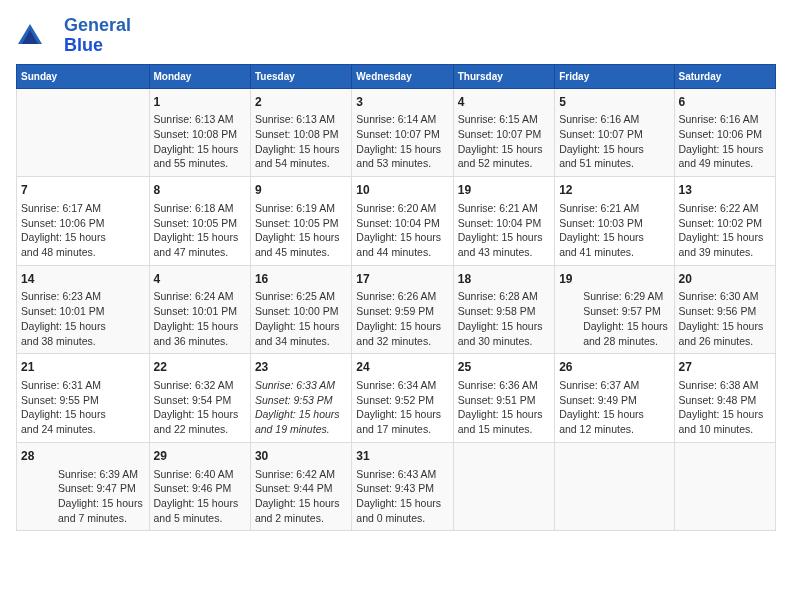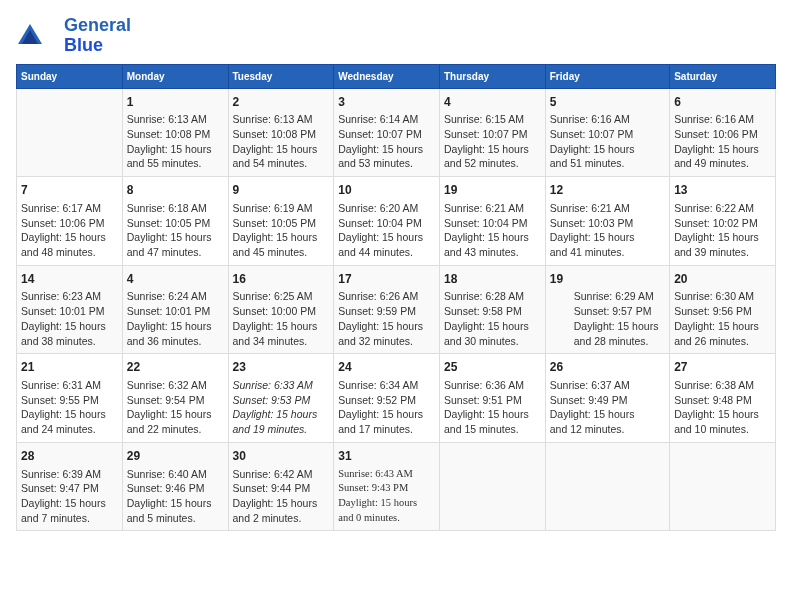--- a/index.html
+++ b/index.html
@@ -319,42 +319,42 @@
           <span class="day-num">27</span>
           <div class="day-info" style="white-space: pre-line;">Sunrise: 6:38 AM
 Sunset: 9:48 PM
 Daylight: 15 hours
 and 10 minutes.</div>
         </td>
       </tr>
       <tr>
         <td>
           <span class="day-num">28</span>
-          <div class="day-info" style="white-space: pre-line;">Sunrise: 6:39 AM
+          <div class="day-info" style="white-space: pre-line; margin-left: 37px;">Sunrise: 6:39 AM
 Sunset: 9:47 PM
 Daylight: 15 hours
 and 7 minutes.</div>
         </td>
         <td>
           <span class="day-num">29</span>
           <div class="day-info" style="white-space: pre-line;">Sunrise: 6:40 AM
 Sunset: 9:46 PM
 Daylight: 15 hours
 and 5 minutes.</div>
         </td>
         <td>
           <span class="day-num">30</span>
           <div class="day-info" style="white-space: pre-line;">Sunrise: 6:42 AM
 Sunset: 9:44 PM
 Daylight: 15 hours
 and 2 minutes.</div>
         </td>
         <td>
           <span class="day-num">31</span>
-          <div class="day-info" style="white-space: pre-line; font-family: Liberation Serif, serif;">Sunrise: 6:43 AM
+          <div class="day-info" style="white-space: pre-line;">Sunrise: 6:43 AM
 Sunset: 9:43 PM
 Daylight: 15 hours
 and 0 minutes.</div>
         </td>
         <td></td>
         <td></td>
         <td></td>
       </tr>
     </tbody>
 </table>

